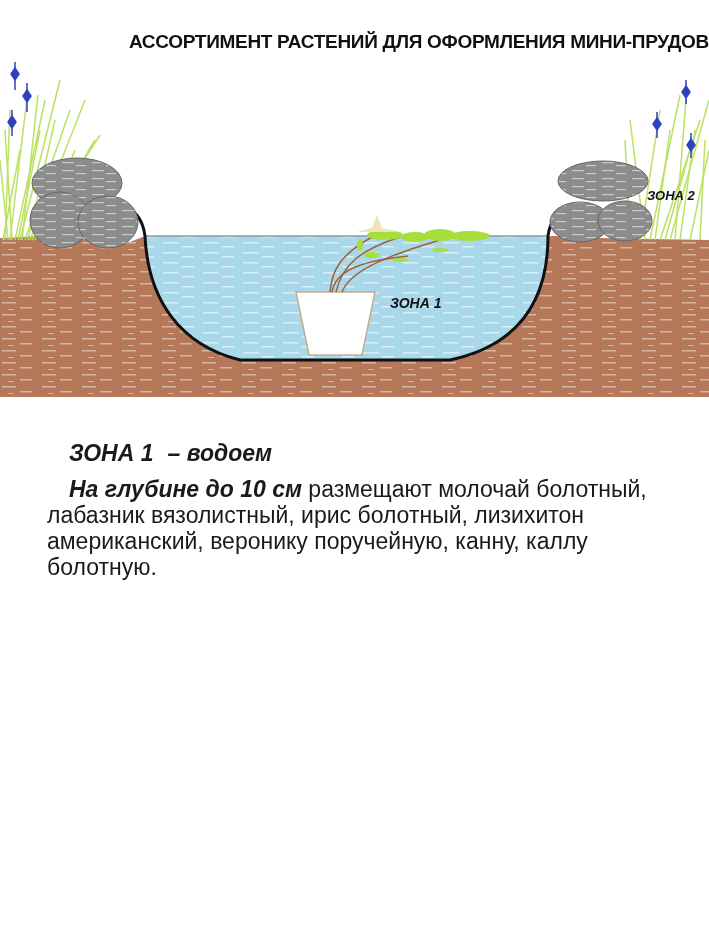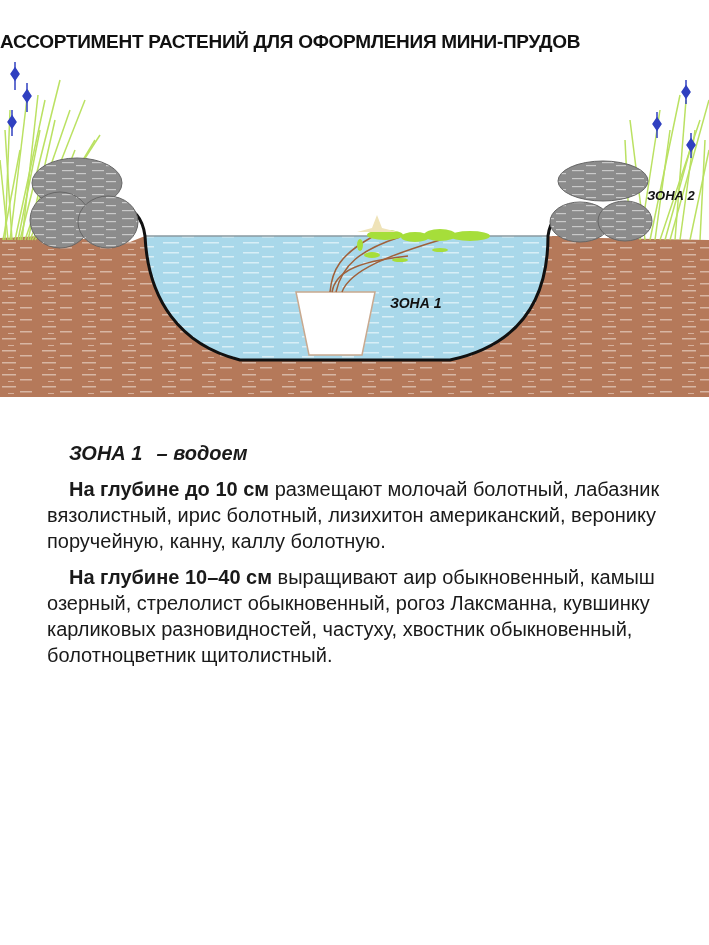--- a/index.html
+++ b/index.html
@@ -1,25 +1,25 @@
 <!DOCTYPE html>
 <html><head>
   <meta charset="utf-8">
   <style>
     html, body { margin: 0; padding: 0; background: #ffffff; }
     body { width: 709px; height: 945px; position: relative; overflow: hidden;
            font-family: "Liberation Sans", sans-serif; color: #111; }
-    .title { position: absolute; left: 0; top: 31px; width: 709px; text-align: left;
+    .title { position: absolute; left: 0; top: 31px; width: 709px; text-align: right;
              font-size: 19px; font-weight: bold; letter-spacing: -0.3px; color: #111; }
     .illustration { position: absolute; left: 0; top: 55px; width: 709px; height: 345px; }
     .text-block { position: absolute; left: 47px; top: 440px; width: 640px;
-                  font-size: 20px; line-height: 26px; color: #1a1a1a; }
+                  font-size: 23px; line-height: 26px; color: #1a1a1a; }
     .zone-heading { font-weight: bold; font-style: italic; padding-left: 22px; margin: 0 0 10px 0; }
     .para { margin: 0 0 10px 0; text-indent: 22px; }
-    .para b { }
+    .para b { font-style: italic; }
     .gap1 { display: inline-block; width: 14px; }
   </style>
 </head>
 <body>
 
 <div class="title">АССОРТИМЕНТ РАСТЕНИЙ ДЛЯ ОФОРМЛЕНИЯ МИНИ-ПРУДОВ</div>
 
 <svg class="illustration" viewBox="0 55 709 345" xmlns="http://www.w3.org/2000/svg">
   <defs>
     <pattern id="soilTex" width="40" height="12" patternUnits="userSpaceOnUse">
@@ -130,14 +130,13 @@
 
   <text x="390" y="308" font-family="Liberation Sans, sans-serif" font-size="14" font-weight="bold" font-style="italic" fill="#111">ЗОНА 1</text>
   <text x="647" y="200" font-family="Liberation Sans, sans-serif" font-size="13" font-weight="bold" font-style="italic" fill="#111">ЗОНА 2</text>
 </svg>
 
 <div class="text-block">
   <p class="zone-heading">
     <span>ЗОНА 1</span><span class="gap1"></span><span>– водоем</span>
   </p>
   <p class="para"><b>На глубине до 10 см</b><span> размещают молочай болотный, лабазник вязолистный, ирис болотный, лизихитон американский, веронику поручейную, канну, каллу болотную.</span></p>
-  <p class="para"><b>На глубине 10–40 см</b><span> выращивают аир обыкновенный, камыш озерный, стрелолист обыкновенный, рогоз Лаксманна, кувшинку  карликовых разновидностей, частуху, хвостник обыкновенный, болотноцветник щитолистный.</span></p>
 </div>
 
 </body></html>

